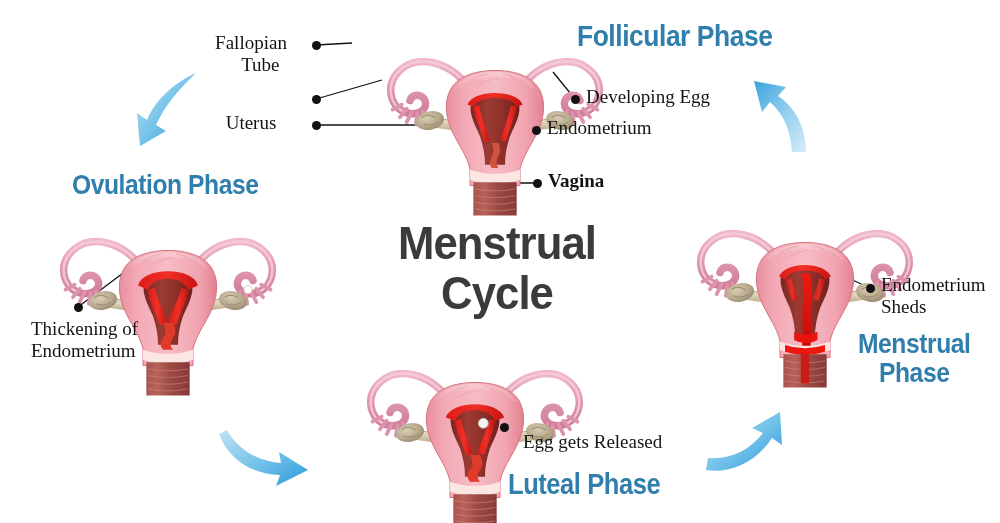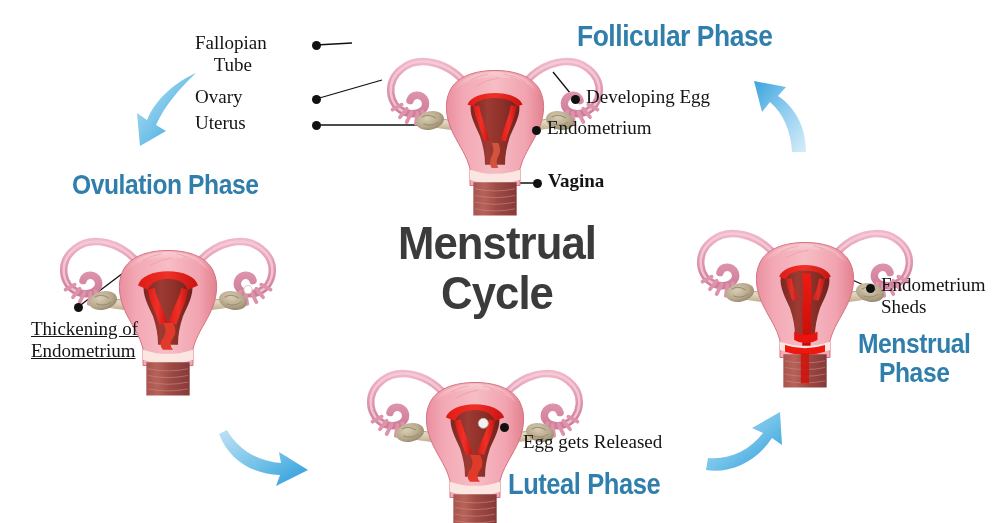--- a/index.html
+++ b/index.html
@@ -39,21 +39,21 @@
     transform:scaleX(.93);transform-origin:center top;
   }
 
   
   .ana-label{
     position:absolute;
     font-family:"Liberation Serif", serif;
     font-size:19px;color:#141414;
     line-height:1.18;white-space:pre;
   }
-  .ana-label.right{text-align:left;}
+  .ana-label.right{text-align:center;}
 
   
   .lead-dot{
     position:absolute;width:9px;height:9px;border-radius:50%;
     background:#111;
   }
   svg.leaders{position:absolute;left:0;top:0;width:1000px;height:523px;overflow:visible;}
   svg.leaders line{stroke:#111;stroke-width:1.3;}
 
   
@@ -295,28 +295,27 @@
   <div class="lead-dot abs" style="left:312px;top:121px;"></div>
   <div class="lead-dot abs" style="left:571px;top:95px;"></div>
   <div class="lead-dot abs" style="left:532px;top:126px;"></div>
   <div class="lead-dot abs" style="left:533px;top:179px;"></div>
   <div class="lead-dot abs" style="left:74px;top:303px;"></div>
   <div class="lead-dot abs" style="left:500px;top:423px;"></div>
   <div class="lead-dot abs" style="left:866px;top:284px;"></div>
 
   <div class="ana-label right" style="left:195px;top:32px;width:112px;">Fallopian
     Tube</div>
-  <div class="ana-label right" style="left:195px;top:86px;width:112px;">Ovary</div>
   <div class="ana-label" style="left:586px;top:86px;">Developing Egg</div>
 
   <div class="ana-label right" style="left:195px;top:112px;width:112px;">Uterus</div>
   <div class="ana-label" style="left:547px;top:117px;">Endometrium</div>
   <div class="ana-label" style="left:548px;top:170px;font-weight:bold;">Vagina</div>
 
-  <div class="ana-label" style="left:31px;top:318px;text-decoration:underline;">Thickening of
+  <div class="ana-label" style="left:31px;top:318px;">Thickening of
 Endometrium</div>
 
   <div class="ana-label" style="left:513px;top:431px;margin-left:10px;">Egg gets Released</div>
 
   <div class="ana-label" style="left:881px;top:274px;">Endometrium
 Sheds</div>
 
   <div class="phase-label phase-follicular">Follicular Phase</div>
   <div class="phase-label phase-ovulation">Ovulation Phase</div>
   <div class="phase-label phase-luteal">Luteal Phase</div>

